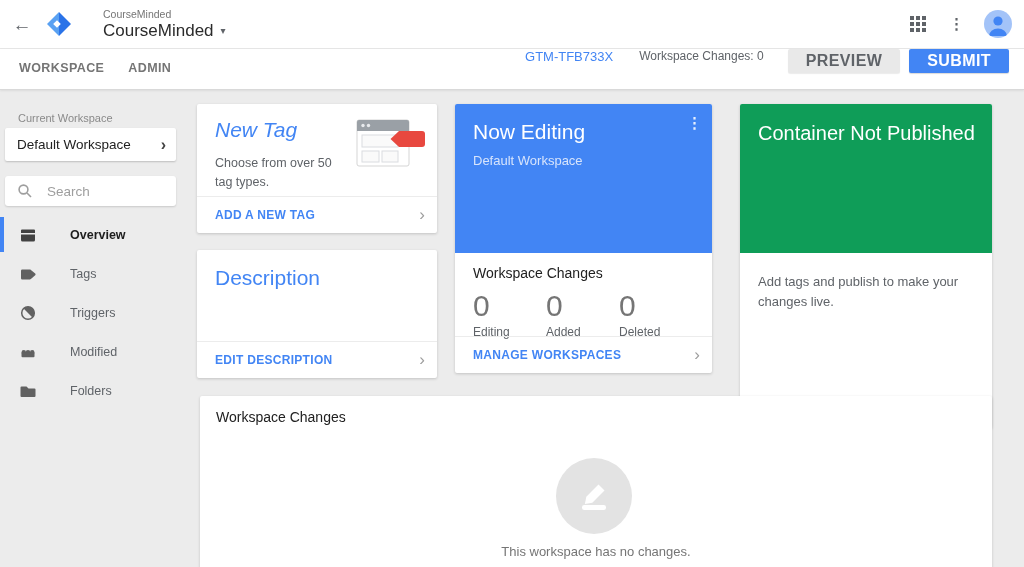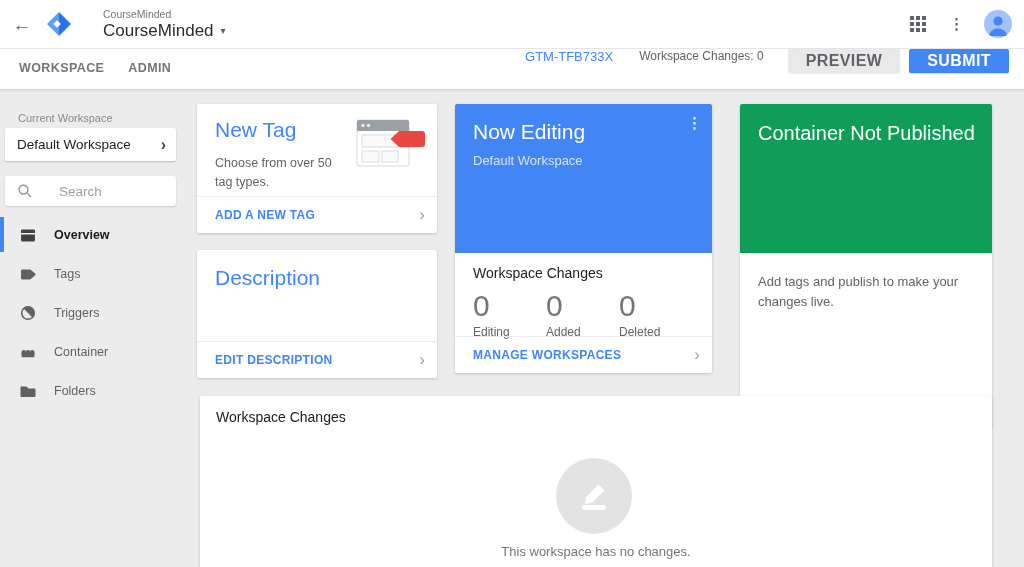--- a/index.html
+++ b/index.html
@@ -40,38 +40,38 @@
   
   .sidebar{position:absolute;top:90px;left:0;width:190px;bottom:0;}
   .cw-label{position:absolute;left:18px;top:22px;font-size:11px;color:#8a8a8a;}
   .ws-card{position:absolute;left:5px;top:38px;width:171px;height:33px;background:#fff;border-radius:2px;
     box-shadow:0 1px 2px rgba(0,0,0,.2);display:flex;align-items:center;cursor:pointer;}
   .ws-card .name{font-size:13.5px;color:#212121;margin-left:12px;}
   .ws-card .chev{margin-left:auto;margin-right:10px;color:#424242;font-size:16px;font-weight:bold;}
   .search-box{position:absolute;left:5px;top:86px;width:171px;height:30px;background:#fff;border-radius:3px;
     box-shadow:0 1px 2px rgba(0,0,0,.15);display:flex;align-items:center;}
   .search-box svg{margin-left:12px;}
-  .search-box input{border:none;outline:none;background:transparent;width:110px;margin-left:24px;
+  .search-box input{border:none;outline:none;background:transparent;width:110px;margin-left:12px;
     font-size:13.5px;color:#424242;font-family:"Liberation Sans",sans-serif;}
   .search-box input::placeholder{color:#9e9e9e;}
   .nav{position:absolute;left:0;top:125px;width:100%;}
-  .nav-item{position:relative;height:39px;display:flex;align-items:center;padding-left:19px;cursor:pointer;}
+  .nav-item{position:relative;height:39px;display:flex;align-items:center;padding-left:19px;cursor:pointer;gap:16px;}
   .nav-item svg{flex:0 0 auto;}
   .nav-item .lbl{margin-left:17px;font-size:12.5px;color:#5f6368;}
   .nav-item.active::before{content:"";position:absolute;left:0;top:2px;bottom:2px;width:4px;background:#4285f4;}
   .nav-item.active .lbl{color:#1d1d1d;font-weight:bold;}
   
   .card{position:absolute;background:#fff;border-radius:2px;box-shadow:0 1px 3px rgba(0,0,0,.18);}
   .card-title{font-size:21px;color:#4285f4;}
   .action-row{position:absolute;left:0;right:0;bottom:0;height:37px;border-top:1px solid #ececec;
     display:flex;align-items:center;cursor:pointer;}
   .action-row .act{margin-left:18px;font-size:12px;font-weight:bold;letter-spacing:.3px;color:#4285f4;}
   .action-row .chev{margin-left:auto;margin-right:12px;color:#9e9e9e;font-size:17px;}
   .newtag-card{left:197px;top:104px;width:240px;height:129px;}
-  .newtag-card .card-title{position:absolute;left:18px;top:14px;}
+  .newtag-card .card-title{position:absolute;left:18px;top:14px;font-style:italic;}
   .newtag-card .body{position:absolute;left:18px;top:50px;width:132px;font-size:12.5px;color:#5f6368;line-height:19px;}
   .newtag-illus{position:absolute;right:8px;top:14px;}
   .desc-card{left:197px;top:250px;width:240px;height:128px;}
   .desc-card .card-title{position:absolute;left:18px;top:16px;}
   .editing-card{left:455px;top:104px;width:257px;height:269px;}
   .blue-sec{position:absolute;left:0;top:0;right:0;height:149px;background:#4285f4;border-radius:2px 2px 0 0;}
   .blue-sec .t{position:absolute;left:18px;top:16px;font-size:21px;color:#fff;}
   .blue-sec .s{position:absolute;left:18px;top:49px;font-size:13px;color:#d7e4fc;}
   .blue-sec .kebab-w{position:absolute;right:10px;top:10px;color:#e8f0fe;font-size:15px;font-weight:bold;cursor:pointer;}
   .white-sec{position:absolute;left:0;top:149px;right:0;bottom:0;}
@@ -187,21 +187,21 @@
         </svg>
         <span class="lbl">Triggers</span>
       </div>
       <div class="nav-item">
         <svg width="18" height="18" viewBox="0 0 18 18" fill="#616161">
           <circle cx="4.8" cy="9.4" r="2.3"></circle>
             <circle cx="9" cy="9.4" r="2.3"></circle>
             <circle cx="13.2" cy="9.4" r="2.3"></circle>
           <rect x="2.5" y="9.4" width="13" height="4.8" rx="1"></rect>
         </svg>
-        <span class="lbl">Container</span>
+        <span class="lbl">Modified</span>
       </div>
       <div class="nav-item">
         <svg width="18" height="18" viewBox="0 0 18 18" fill="#616161">
           <path d="M2.5 4.5 h5 l2 2 h6 a1 1 0 0 1 1 1 v6.5 a1 1 0 0 1 -1 1 h-13 a1 1 0 0 1 -1 -1 v-8.5 a1 1 0 0 1 1 -1 z"></path>
         </svg>
         <span class="lbl">Folders</span>
       </div>
     </div>
   </div>
 

